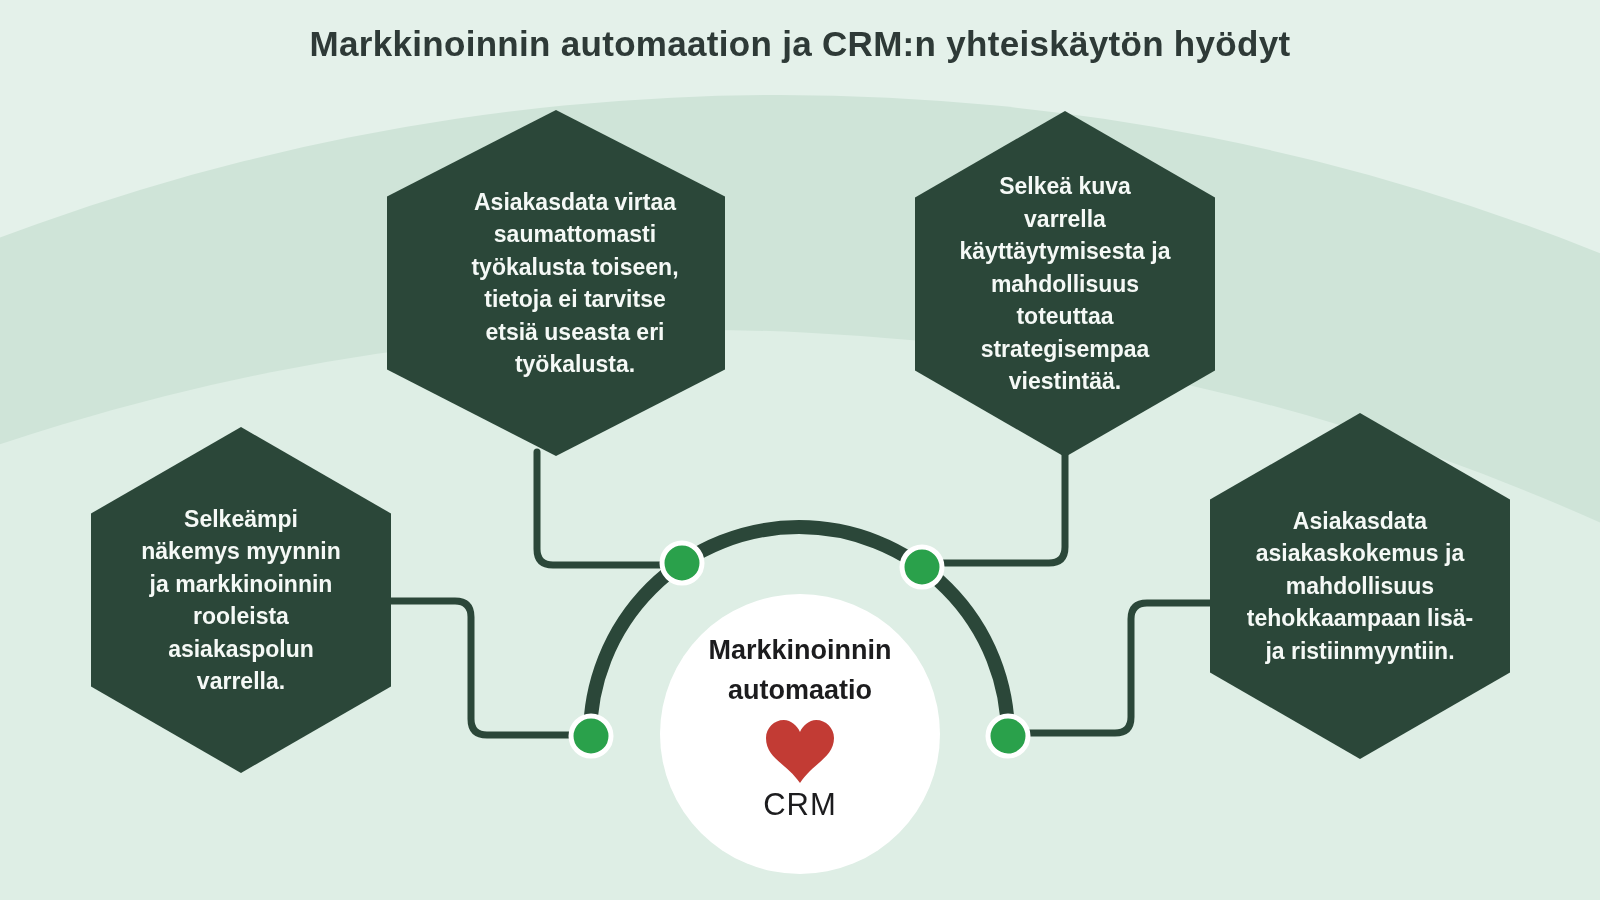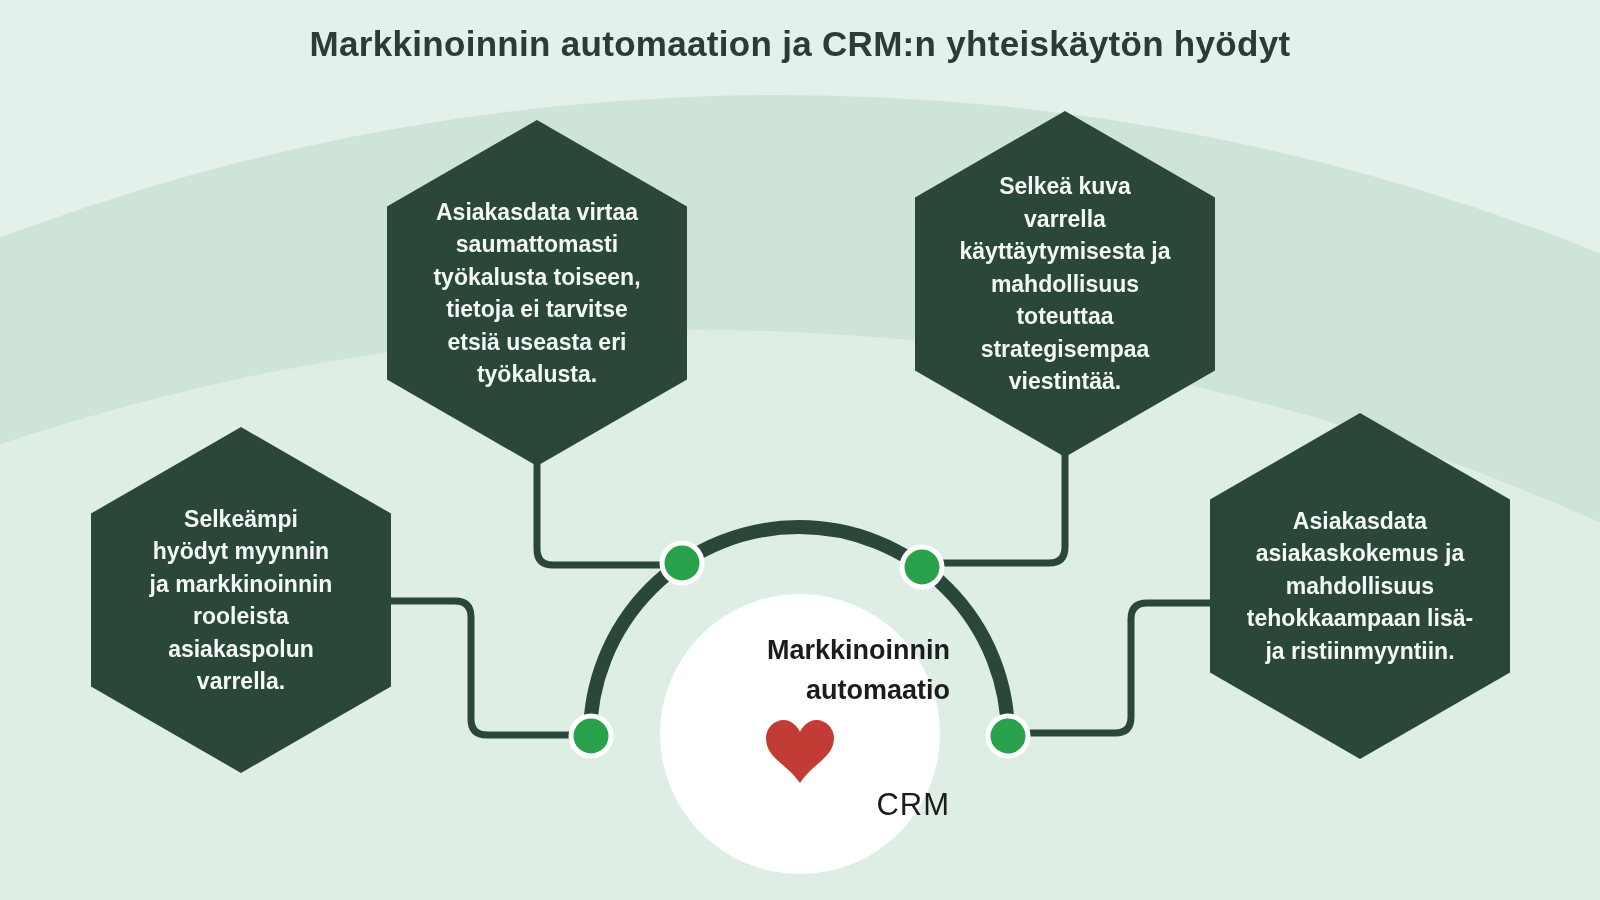--- a/index.html
+++ b/index.html
@@ -13,25 +13,25 @@
   .arc{fill:none;stroke:var(--dark-green,#2b4739);stroke-width:14;stroke-linecap:round;}
   .dot{fill:var(--dot-green,#2aa14b);stroke:#ffffff;stroke-width:5;}
   .title{position:absolute;left:0;top:24px;width:1600px;text-align:center;z-index:2;
          font-size:35px;font-weight:700;letter-spacing:.3px;color:var(--title-text,#2e3a37);}
   .hex{position:absolute;width:300px;height:346px;z-index:1;
        background:var(--dark-green,#2b4739);
        clip-path:polygon(50% 0%,100% 25%,100% 75%,50% 100%,0% 75%,0% 25%);
        display:flex;align-items:center;justify-content:center;}
   .hex-label{white-space:pre-line;text-align:center;color:var(--hex-text,#f5f9f6);
              font-size:23px;line-height:32.5px;font-weight:700;padding:0 8px;}
-  #hex-top-left{left:387px;top:120px;}
+  #hex-top-left{left:387px;top:110px;padding-left:38px;}
   #hex-top-right{left:915px;top:111px;}
   #hex-left{left:91px;top:427px;}
   #hex-right{left:1210px;top:413px;}
-  .center-block{position:absolute;left:650px;top:630px;width:300px;z-index:2;text-align:right;}
+  .center-block{position:absolute;left:650px;top:630px;width:300px;z-index:2;text-align:center;}
   .center-title{white-space:pre-line;font-size:27px;line-height:40px;font-weight:700;
                 color:var(--center-text,#1c1c1e);}
   .heart{display:block;margin:10px auto 4px auto;width:68px;height:63px;}
   .heart path{fill:var(--heart-red,#c23b34);}
   .crm-label{font-size:31px;font-weight:400;color:var(--center-text,#1c1c1e);letter-spacing:1px;}
 </style>
 </head>
 <body>
 
 <div id="canvas">
@@ -72,21 +72,21 @@
 varrella
 käyttäytymisesta ja
 mahdollisuus
 toteuttaa
 strategisempaa
 viestintää.</div>
   </div>
 
   <div class="hex" id="hex-left">
     <div class="hex-label">Selkeämpi
-hyödyt myynnin
+näkemys myynnin
 ja markkinoinnin
 rooleista
 asiakaspolun
 varrella.</div>
   </div>
 
   <div class="hex" id="hex-right">
     <div class="hex-label">Asiakasdata
 asiakaskokemus ja
 mahdollisuus

